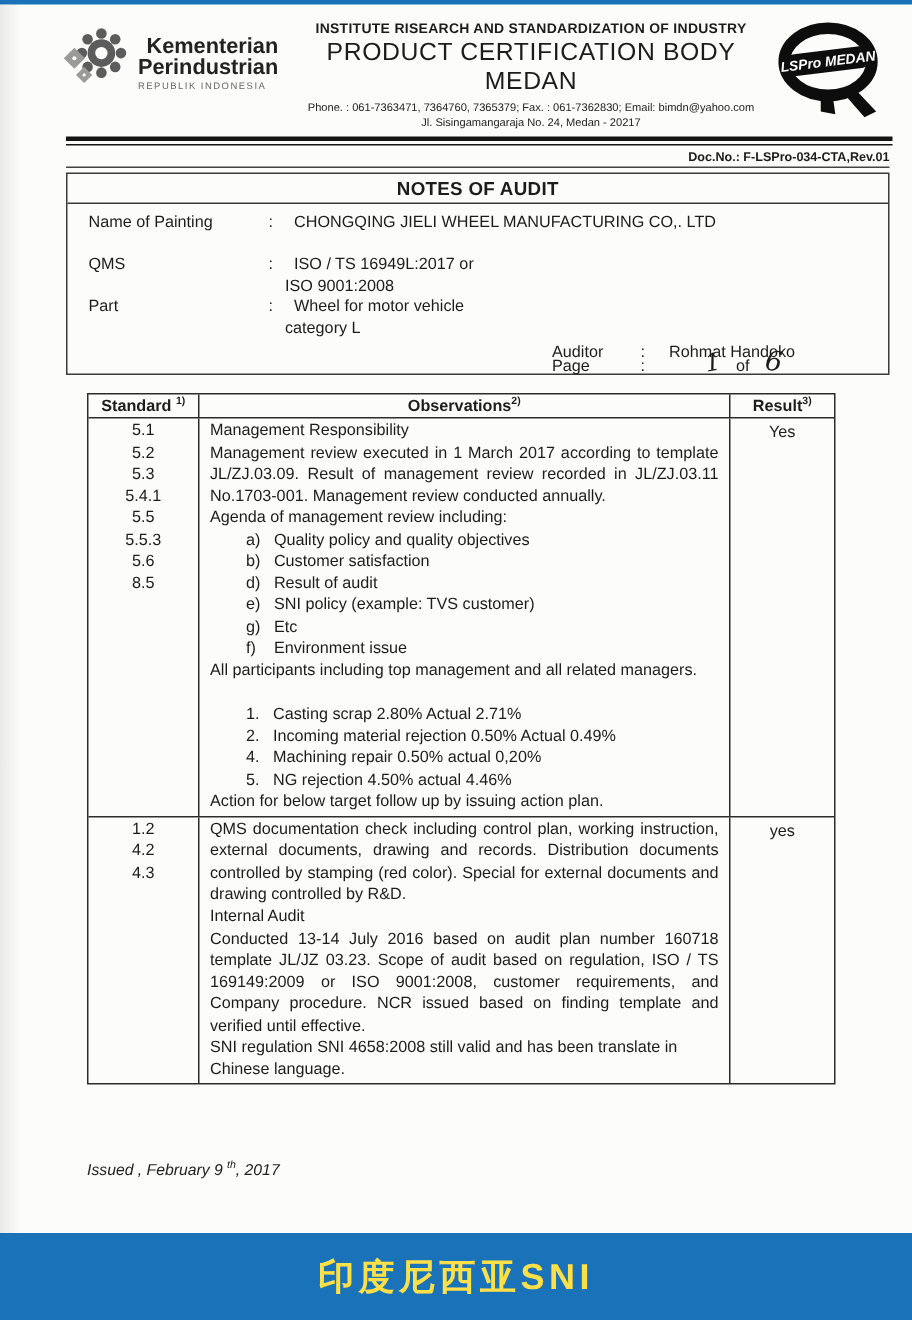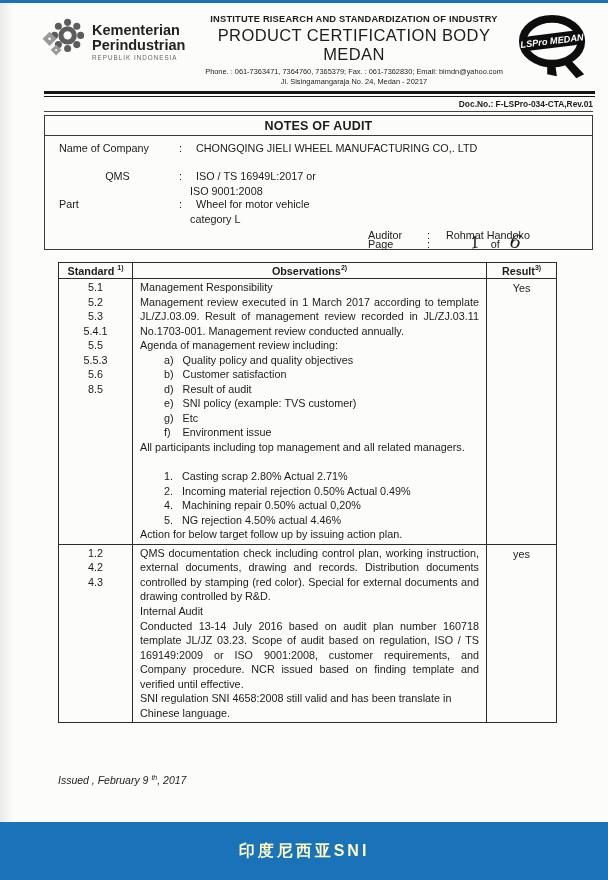--- a/index.html
+++ b/index.html
@@ -6,21 +6,21 @@
   #page{
     position:relative; width:608px; height:880px; overflow:hidden;
     background:#fcfcfa; color:#1c1c1c;
     font-family:"Liberation Sans", sans-serif;
   }
   .topstrip{position:absolute;top:0;left:0;right:0;height:3px;}
   
   .letterhead{position:absolute;top:10px;left:40px;width:556px;display:flex;align-items:flex-start;}
   .logo-left{display:flex;align-items:center;gap:6px;width:158px;flex:none;margin-top:6px;}
   .ministry{line-height:1.02;}
-  .ministry .m1,.ministry .m2{font-weight:bold;font-size:14.5px;color:#222;}
+  .ministry .m1,.ministry .m2{font-weight:bold;font-size:14.5px;color:#222;text-align:right;}
   .ministry .m3{font-size:6.3px;letter-spacing:1px;color:#666;margin-top:2px;}
   .head-center{flex:1;text-align:center;margin-top:2px;}
   .hc1{font-weight:bold;font-size:8.2px;letter-spacing:.2px;}
   .hc2{font-weight:bold;font-size:9.3px;letter-spacing:.2px;margin-top:2px;}
   .hc3{font-size:16.5px;letter-spacing:.4px;margin-top:2px;}
   .hc4{font-size:7.4px;margin-top:3px;color:#222;}
   .hc5{font-size:7.4px;margin-top:1px;color:#222;}
   .logo-right{width:86px;flex:none;text-align:center;margin-top:2px;}
   
   .rule-wrap{position:absolute;left:44px;right:13px;top:91px;}
@@ -55,21 +55,21 @@
   .p{line-height:14.55px;}
   .pj{line-height:14.55px;text-align:justify;}
   .li{line-height:14.55px;padding-left:24px;}
   .sp{height:14.55px;}
   .res-val{padding-top:2px;line-height:14.55px;}
   
   .issued{position:absolute;left:58px;top:774px;font-family:Liberation Sans, sans-serif;
     font-style:italic;font-size:10.5px;color:#222;}
   .banner{position:absolute;left:0;right:0;top:822px;height:58px;display:flex;
     align-items:center;justify-content:center;}
-  .banner-text{color:#fef9c3;font-weight:bold;font-size:16px;letter-spacing:3px;}
+  .banner-text{color:#fde047;font-weight:bold;font-size:24px;letter-spacing:3px;}
   
   .scan-shadow{position:absolute;left:0;top:3px;bottom:58px;width:14px;
     background:linear-gradient(to right, rgba(180,180,180,.25), rgba(255,255,255,0));pointer-events:none;}
 </style>
 </head>
 <body>
 
 <div id="page">
 
   <div class="topstrip" style="background: rgb(26, 114, 184);"></div>
@@ -129,27 +129,27 @@
   <div class="rule-wrap">
     <div class="rule-thick"></div>
     <div class="rule-thin"></div>
   </div>
   <div class="docline">Doc.No.: F-LSPro-034-CTA,Rev.01</div>
 
   <div class="audit-box">
     <div class="audit-title">NOTES OF AUDIT</div>
 
     <div class="fld" style="left:14px;top:26px;">
-      <span class="lab" style="width:117px;">Name of Company</span>
+      <span class="lab" style="width:117px;">Name of Painting</span>
       <span class="colon" style="width:14px;">:</span>
       <span>CHONGQING JIELI WHEEL MANUFACTURING CO,. LTD</span>
     </div>
 
     <div class="fld" style="left:14px;top:54px;">
-      <span class="lab" style="width:117px;text-align:center;">QMS</span>
+      <span class="lab" style="width:117px;">QMS</span>
       <span class="colon" style="width:14px;">:</span>
       <span>ISO / TS 16949L:2017 or</span>
     </div>
     <div class="fld" style="left:145px;top:69px;">ISO  9001:2008</div>
 
     <div class="fld" style="left:14px;top:82px;">
       <span class="lab" style="width:117px;">Part</span>
       <span class="colon" style="width:14px;">:</span>
       <span>Wheel for motor vehicle</span>
     </div>

